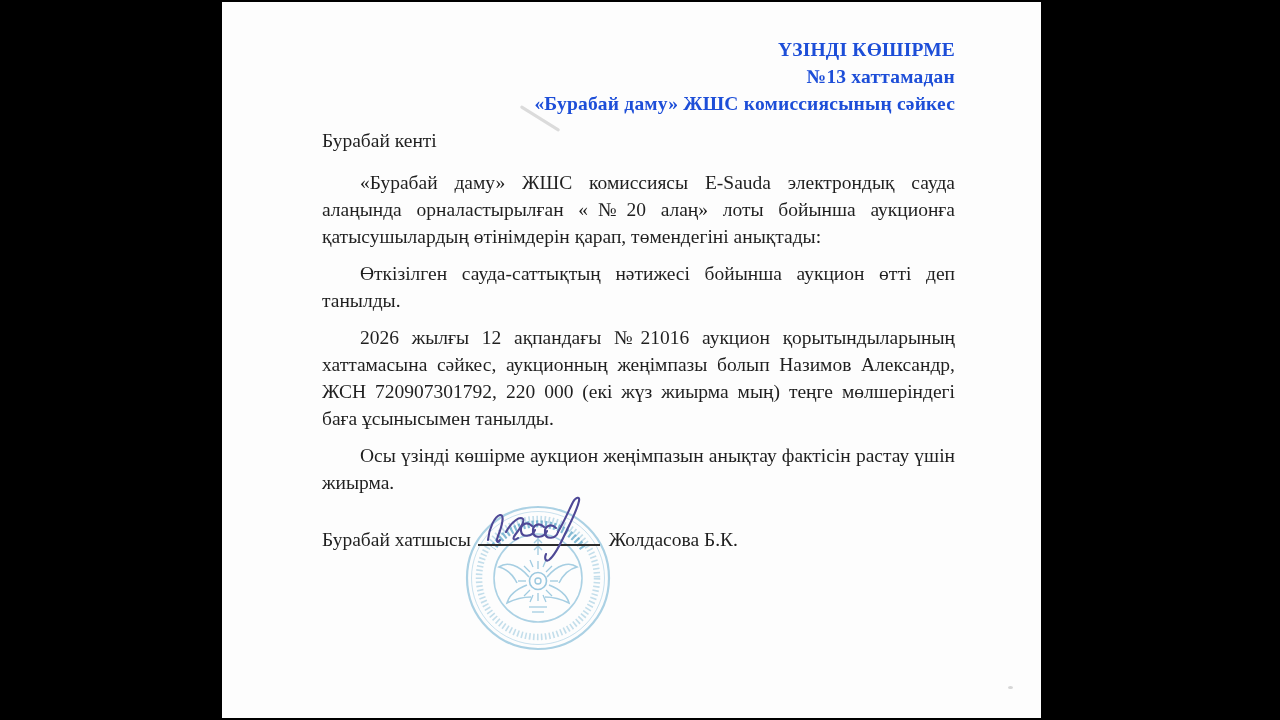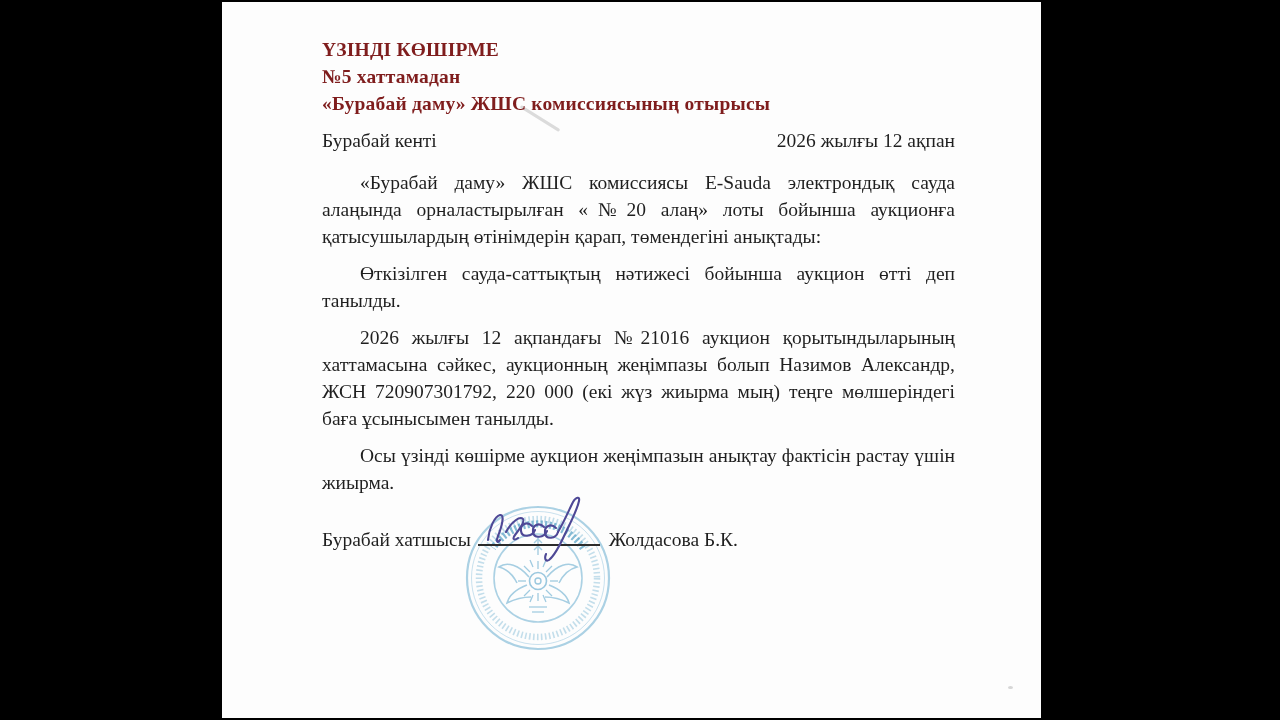--- a/index.html
+++ b/index.html
@@ -15,21 +15,21 @@
     position:absolute; left:222px; top:2px; width:819px; height:716px;
     background:#fdfdfd; color:#1f1f1f;
   }
 
   .content {
     position:relative; z-index:2;
     padding:34px 86px 0 100px;
     font-size:19.5px; line-height:27px;
   }
 
-  .title-block { text-align:left; font-weight:bold; color:#7f1d1d; letter-spacing:.2px; }
+  .title-block { text-align:right; font-weight:bold; color:#1d4ed8; letter-spacing:.2px; }
   .title-block div { line-height:27px; }
 
   .meta-row {
     display:flex; justify-content:space-between; align-items:flex-start;
     margin-top:12px; line-height:24px;
   }
 
   .body-text p {
     text-align:justify; text-indent:38px;
     margin:0 0 10px 0;
@@ -118,27 +118,26 @@
           <path d="M66,104 L84,104"></path>
           <path d="M69,109 L81,109"></path>
         </g>
       </g>
     </svg>
 
     <div class="content">
 
       <div class="title-block">
         <div>ҮЗІНДІ КӨШІРМЕ</div>
-        <div>№5 хаттамадан</div>
-        <div>«Бурабай даму» ЖШС комиссиясының отырысы</div>
+        <div>№13 хаттамадан</div>
+        <div>«Бурабай даму» ЖШС комиссиясының сәйкес</div>
       </div>
 
       <div class="meta-row">
         <span>Бурабай кенті</span>
-        <span>2026 жылғы 12 ақпан</span>
       </div>
 
       <div class="body-text">
         <p>«Бурабай даму» ЖШС комиссиясы E-Sauda электрондық сауда алаңында орналастырылған «№20 алаң» лоты бойынша аукционға қатысушылардың өтінімдерін қарап, төмендегіні анықтады:</p>
         <p>Өткізілген сауда-саттықтың нәтижесі бойынша аукцион өтті деп танылды.</p>
         <p>2026 жылғы 12 ақпандағы №21016 аукцион қорытындыларының хаттамасына сәйкес, аукционның жеңімпазы болып Назимов Александр, ЖСН 720907301792, 220 000 (екі жүз жиырма мың) теңге мөлшеріндегі баға ұсынысымен танылды.</p>
         <p>Осы үзінді көшірме аукцион жеңімпазын анықтау фактісін растау үшін жиырма.</p>
       </div>
 
       <div class="sig-row">

